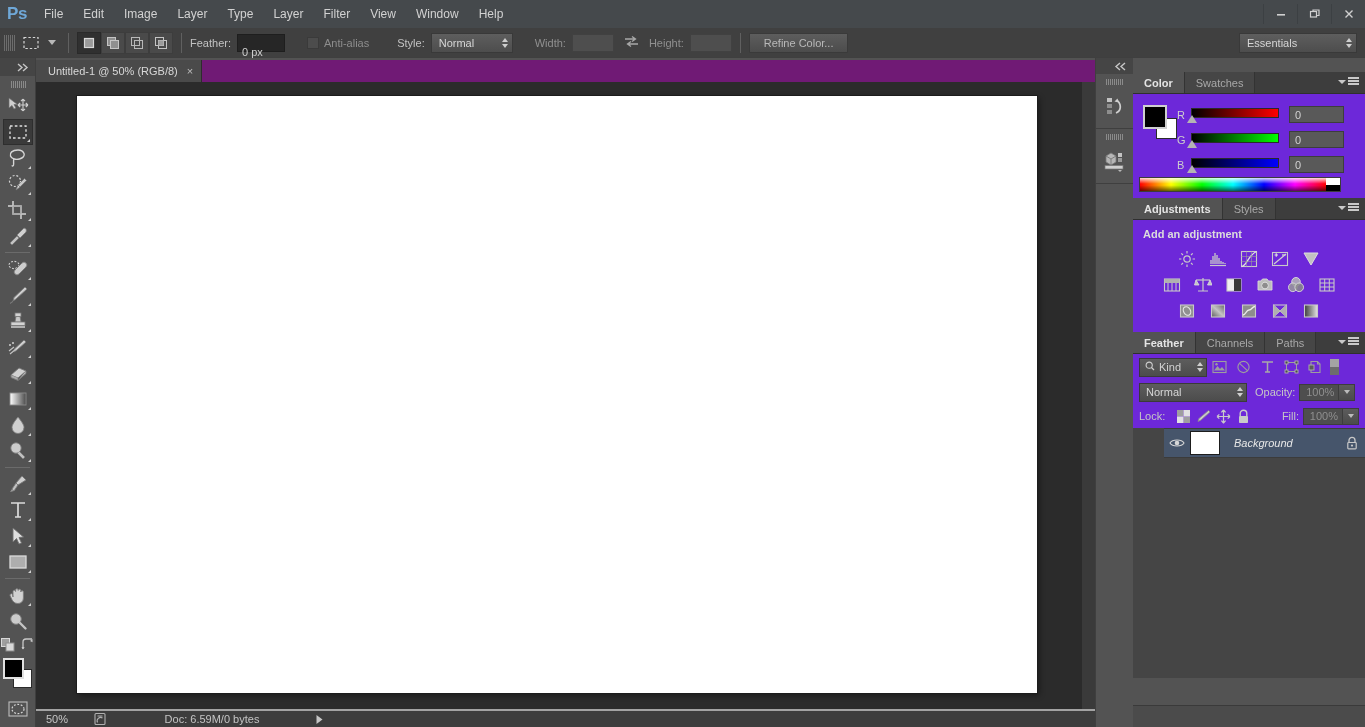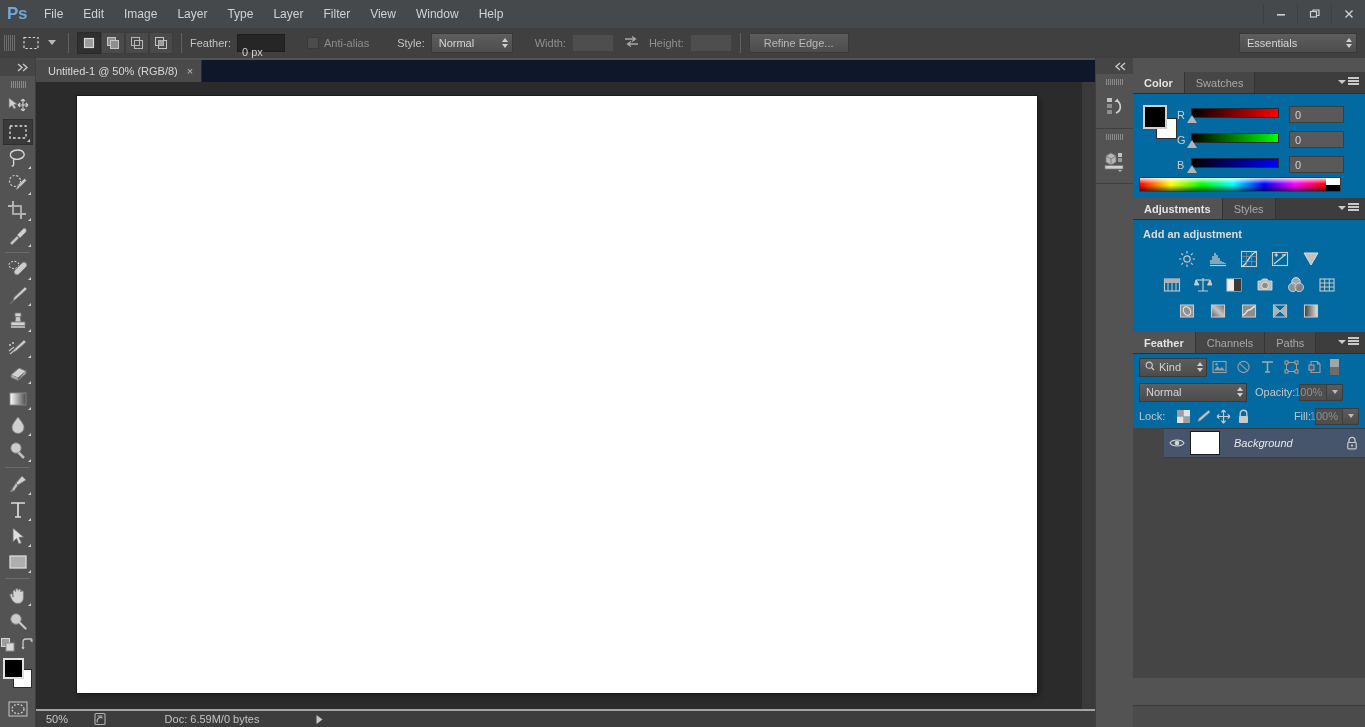--- a/index.html
+++ b/index.html
@@ -94,21 +94,21 @@
   .opt-btn {
     background: linear-gradient(to bottom,#5d5d5d,#4c4c4c);
     border: 1px solid #3a3a3a; height: 20px; padding: 0 14px;
     color: #b9b9b9; font-size: 11px; display: flex; align-items: center;
     border-radius: 1px;
   }
 
   
   #tabbar {
     position: absolute; left: 36px; top: 60px; width: 1059px; height: 22px;
-    background: #0f172a;
+    background: #701a75;
     display: flex; align-items: flex-end;
   }
   .doc-tab {
     height: 22px; background: #4a4a4a; display: flex; align-items: center;
     padding: 0 8px 0 12px; font-size: 11px; color: #d8d8d8;
     border-right: 1px solid #2d2d2d;
   }
   .tab-close {
     margin-left: 9px; color: #bdbdbd; font-size: 11px; line-height: 1;
   }
@@ -195,21 +195,21 @@
     background: repeating-linear-gradient(to right,#8a8a8a 0 1px, transparent 1px 2px);
     background-size: 2px 6px; background-repeat: repeat-x; background-position: center;
   }
   .md-icon { height: 34px; display: flex; align-items: center; justify-content: center; }
 
   
   #rightdock {
     position: absolute; left: 1133px; top: 72px; width: 232px; height: 655px;
     background: #535353;
   }
-  .panel { background: #0369a1; }
+  .panel { background: #6d28d9; }
   .panel-tabs {
     height: 22px; background: #3d3d3d; display: flex; align-items: stretch;
     position: relative; border-bottom: 1px solid #2f2f2f;
   }
   .ptab {
     padding: 0 11px; display: flex; align-items: center; font-size: 11px;
     color: #a8a8a8; background: #464646; border-right: 1px solid #333;
   }
   .ptab.active { background: #535353; color: #e4e4e4; font-weight: bold; }
   .pmenu {
@@ -276,21 +276,21 @@
   #layers-blendrow, #layers-lockrow {
     height: 24px; display: flex; align-items: center; padding: 0 6px;
     font-size: 11px; color: #c6c6c6;
   }
   #blend-select {
     width: 108px; height: 19px; background: linear-gradient(to bottom,#5d5d5d,#4c4c4c);
     border: 1px solid #3a3a3a; display: flex; align-items: center;
     padding: 0 3px 0 6px; font-size: 11px; color: #d6d6d6;
   }
   .num-box {
-    width: 28px; height: 17px; background: #4e4e4e; border: 1px solid #3d3d3d;
+    width: 40px; height: 17px; background: #4e4e4e; border: 1px solid #3d3d3d;
     color: #8f8f8f; font-size: 11px; display: flex; align-items: center;
     justify-content: flex-end; padding-right: 4px;
   }
   .num-arrow {
     width: 16px; height: 17px; background: linear-gradient(to bottom,#5c5c5c,#4b4b4b);
     border: 1px solid #3d3d3d; border-left: none;
     display: flex; align-items: center; justify-content: center;
   }
   .lock-icon { width: 20px; height: 20px; display: flex; align-items: center; justify-content: center; }
 
@@ -418,21 +418,21 @@
       <path d="M1 4 H11 M8 1.5 L11.5 4 L8 6.5" fill="none" stroke="#a8a8a8" stroke-width="1.3"></path>
       <path d="M14 9 H4 M7 6.5 L3.5 9 L7 11.5" fill="none" stroke="#a8a8a8" stroke-width="1.3"></path>
     </svg>
   </div>
 
   <span class="opt-label" style="color:#909090;">Height:</span>
   <div class="opt-input disabled" style="width:42px;"></div>
 
   <div class="opt-sep"></div>
 
-  <div class="opt-btn">Refine Edge...</div>
+  <div class="opt-btn">Refine Color...</div>
 
   <div style="position:absolute;right:8px;top:5px;">
     <div class="opt-select" style="width:118px;height:20px;">
       <span>Essentials</span>
       <span class="spin">
           <i class="up"></i>
           <i class="dn"></i>
         </span>
     </div>
   </div>

